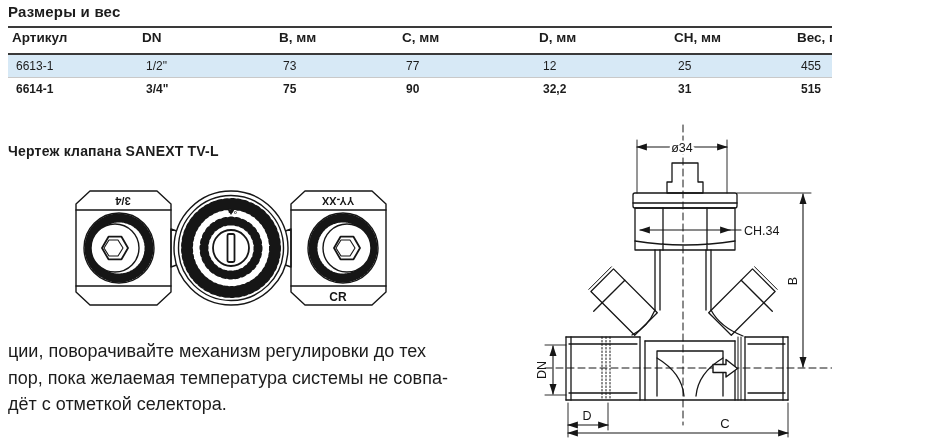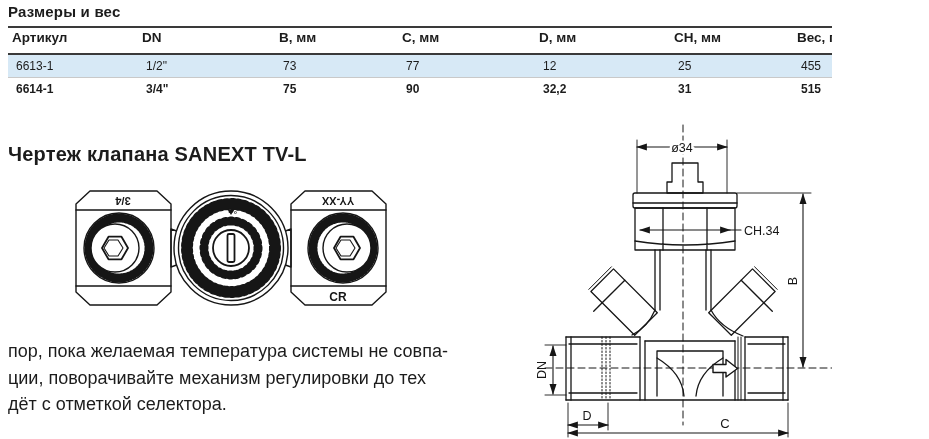--- a/index.html
+++ b/index.html
@@ -11,21 +11,21 @@
   .dim-table{
     position:absolute;left:8px;top:26px;width:913px;
     border-collapse:collapse;table-layout:fixed;border-top:2px solid #3a3a3a;
   }
   .dim-table thead th{
     font-size:13.5px;font-weight:bold;text-align:left;
     padding:2px 0 8px 4px;border-bottom:2px solid #3a3a3a;
   }
   .dim-table tbody td{font-size:12px;padding:4px 0 4px 8px;}
   .dim-table tbody tr.sep td{border-top:1px solid #c9c9c9;font-weight:bold;}
-  .h2{position:absolute;left:8px;top:143px;font-size:20px;font-weight:bold;letter-spacing:.2px;}
+  .h2{position:absolute;left:8px;top:143px;font-size:14px;font-weight:bold;letter-spacing:.2px;}
   .front-view{position:absolute;left:66px;top:183px;}
   .dim-drawing{position:absolute;left:530px;top:115px;}
   .note{position:absolute;left:8px;top:338px;font-size:18px;line-height:26.5px;white-space:nowrap;}
   svg text{font-family:"Liberation Sans","DejaVu Sans",sans-serif;}
 </style>
 </head>
 <body>
 
 <div class="page">
 
@@ -202,18 +202,18 @@
 
       <g>
         <path stroke-width="0.9" d="M38,288 V322 M258,288 V322"></path>
         <line x1="38" y1="318" x2="258" y2="318" stroke-width="1.1" marker-start="url(#ah)" marker-end="url(#ah)"></line>
         <text x="195" y="313" text-anchor="middle" font-size="13" fill="#161616" stroke="none">C</text>
       </g>
     </g>
   </svg>
 
   <div class="note">
+    <div>ции, поворачивайте механизм регулировки до тех</div>
     <div>пор, пока желаемая температура системы не совпа-</div>
-    <div>ции, поворачивайте механизм регулировки до тех</div>
     <div>дёт с отметкой селектора.</div>
   </div>
 
 </div>
 
 </body></html>

